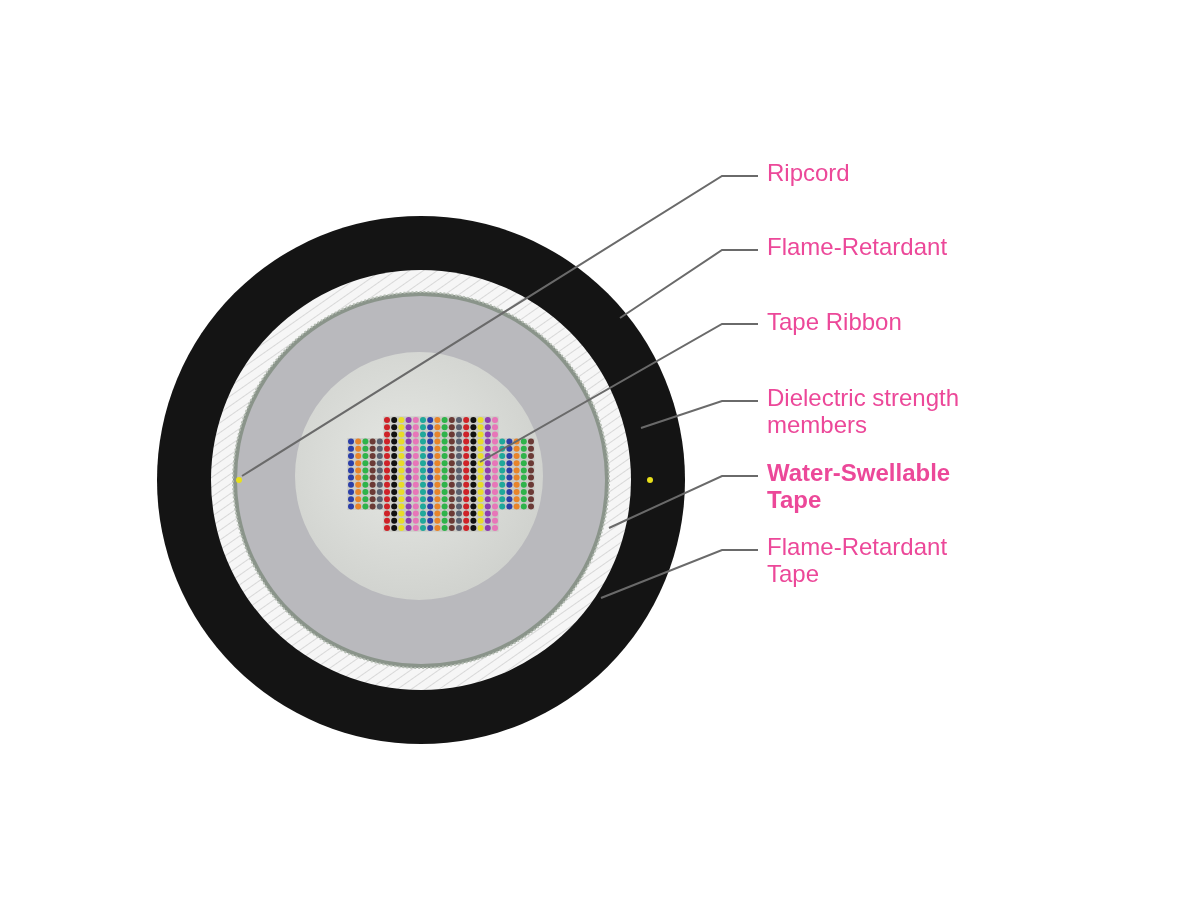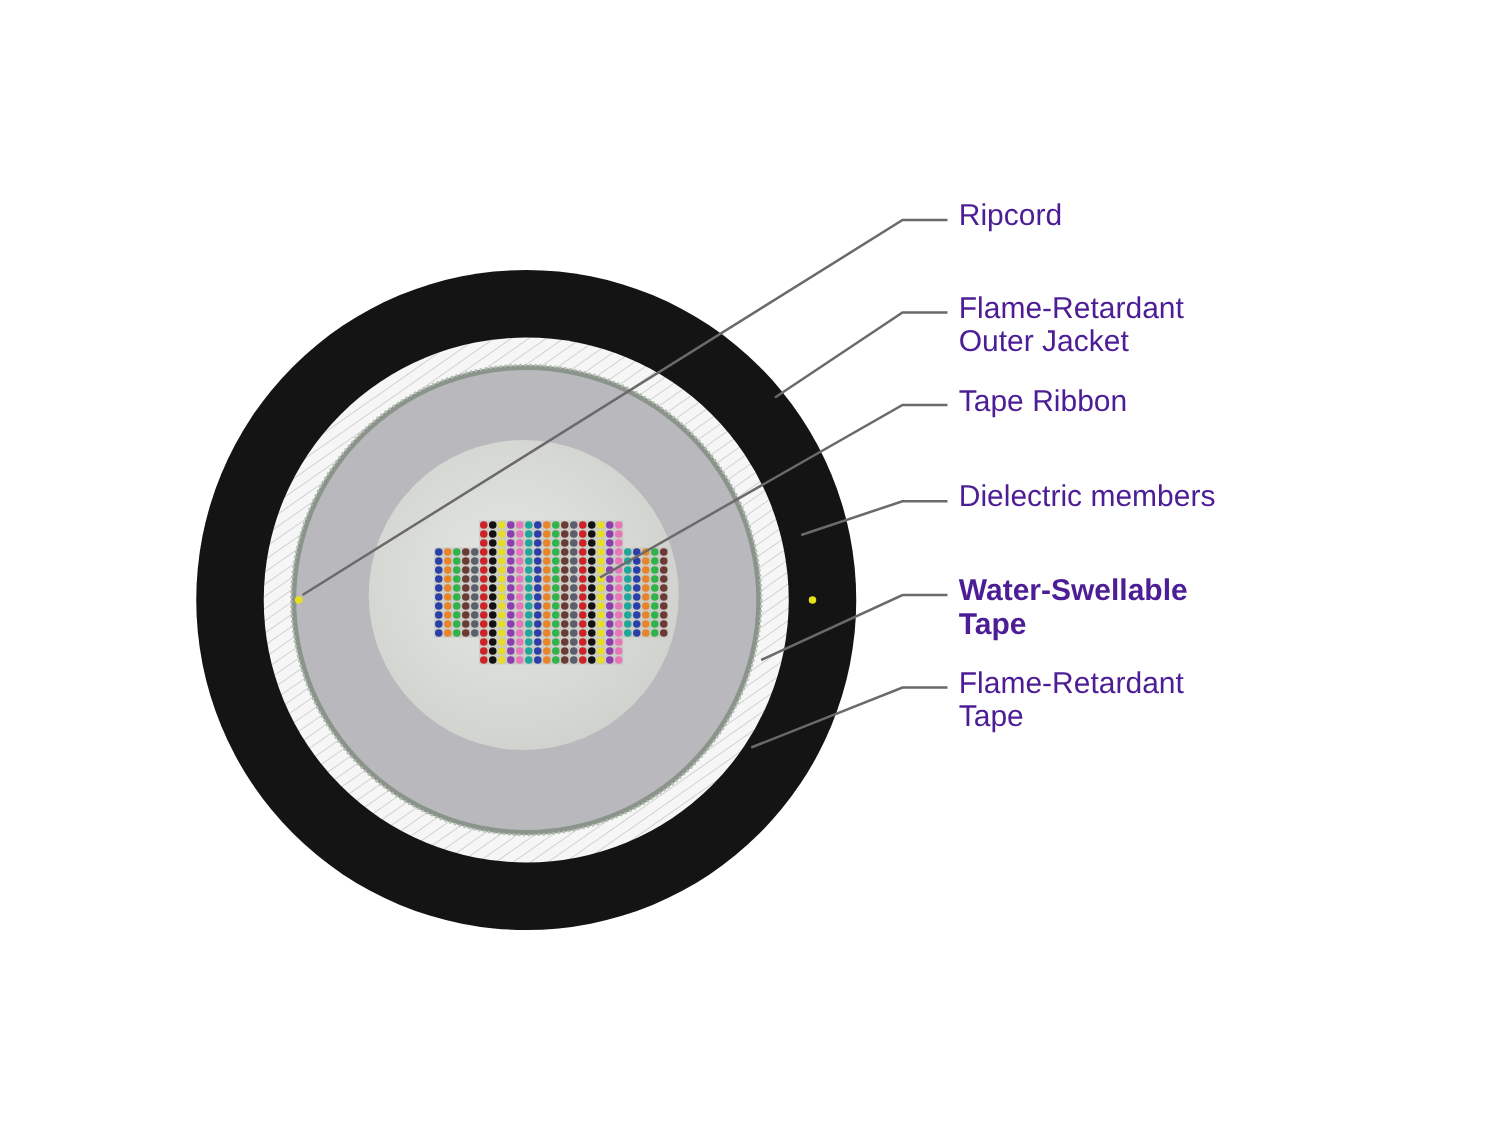--- a/index.html
+++ b/index.html
@@ -1,18 +1,18 @@
 <!DOCTYPE html>
 <html><head>
 <meta charset="utf-8">
 <style>
   html, body { margin:0; padding:0; background:#ffffff; }
   body { width:1200px; height:900px; position:relative; overflow:hidden; font-family:"Liberation Sans", sans-serif; }
   #diagram { position:absolute; left:0; top:0; }
-  .label { position:absolute; font-family:"Liberation Sans", sans-serif; font-size:24px; line-height:27px; color:#4c1d95; white-space:nowrap; }
+  .label { position:absolute; font-family:"Liberation Sans", sans-serif; font-size:24px; line-height:27px; color:#ec4899; white-space:nowrap; }
   .label span { display:block; }
 </style>
 </head>
 <body>
 
 <svg id="diagram" width="1200" height="900" viewBox="0 0 1200 900" xmlns="http://www.w3.org/2000/svg">
   <defs>
     <pattern id="hatch" width="8" height="8" patternUnits="userSpaceOnUse" patternTransform="rotate(55)">
       <rect width="8" height="8" fill="#f6f6f6"></rect>
       <line x1="0" y1="0" x2="0" y2="8" stroke="#cfcfcf" stroke-width="1.5"></line>
@@ -760,27 +760,27 @@
     <polyline points="609,528 722,476 758,476"></polyline>
     <polyline points="601,598 722,550 758,550"></polyline>
   </g>
 </svg>
 
 <div class="label" style="left:767px; top:159px;">
   <span>Ripcord</span>
 </div>
 <div class="label" style="left:767px; top:233px;">
   <span>Flame-Retardant</span>
-  <span>Outer Jacket</span>
 </div>
 <div class="label" style="left:767px; top:308px;">
   <span>Tape Ribbon</span>
 </div>
 <div class="label" style="left:767px; top:384px;">
-  <span>Dielectric members</span>
+  <span>Dielectric strength</span>
+  <span>members</span>
 </div>
 <div class="label" style="left:767px; top:459px;font-weight:bold;">
   <span>Water-Swellable</span>
   <span>Tape</span>
 </div>
 <div class="label" style="left:767px; top:533px;">
   <span>Flame-Retardant</span>
   <span>Tape</span>
 </div>
 

